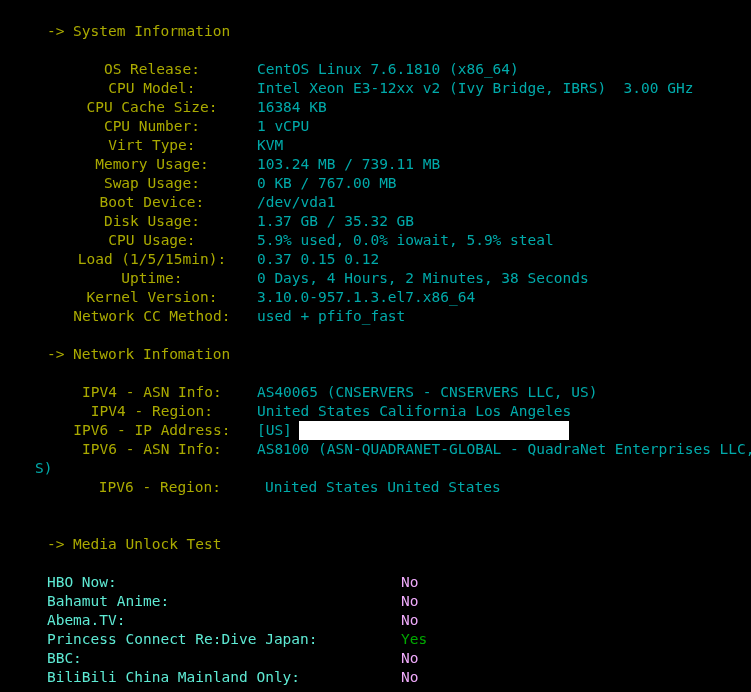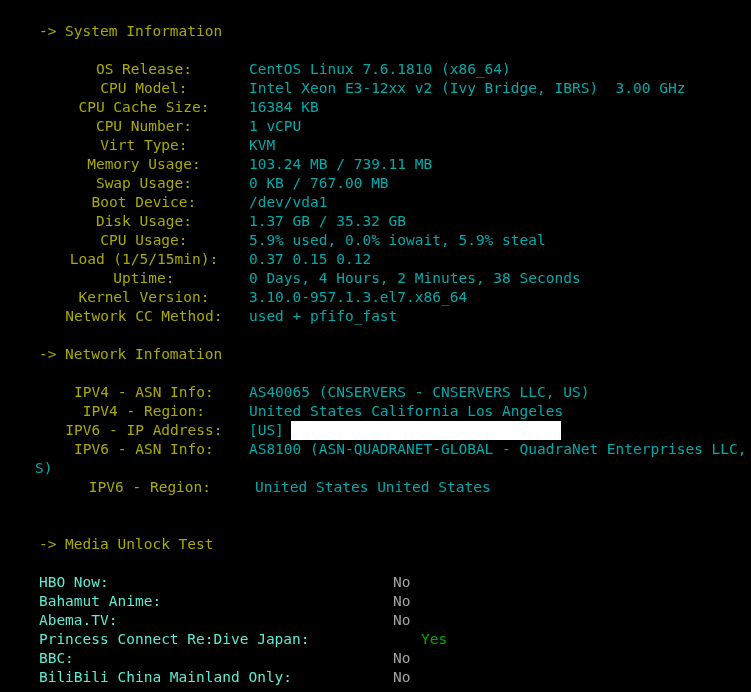--- a/index.html
+++ b/index.html
@@ -21,21 +21,21 @@
     position: relative;
     width: 751px;
     height: 692px;
     background: #000000;
     padding: 0;
     box-sizing: border-box;
   }
   .line {
     height: 19px;
     white-space: pre;
-    padding-left: 4px;
+    padding-left: 12px;
     position: relative;
   }
   .line.blank { height: 19px; }
   .sect {
     color: #aaaa00;
     white-space: pre;
   }
   .label {
     color: #aaaa00;
     white-space: pre;
@@ -45,22 +45,22 @@
   .value {
     color: #00aaaa;
     white-space: pre;
   }
   .mlabel {
     color: #5eead4;
     white-space: pre;
     display: inline-block;
     width: 354px;
   }
-  .yes { color: #00aa00; white-space: pre; margin-left: 28px; }
-  .no  { color: #a3a3a3; white-space: pre; }
+  .yes { color: #00aa00; white-space: pre; }
+  .no  { color: #f0abfc; white-space: pre; }
   .redact {
     display: inline-block;
     background: #ffffff;
     vertical-align: middle;
     position: relative;
     top: -1px;
   }
   .spacer-top { height: 3px; }
 </style>
 </head>
@@ -132,21 +132,21 @@
   </div>
   <div class="line">
     <span class="label w24">IPV6 - IP Address:</span><span class="value">[US]</span><span class="redact" style="width:270px;height:19px;margin-left:7px;"></span>
   </div>
   <div class="line">
     <span class="label w24">IPV6 - ASN Info:</span><span class="value">AS8100 (ASN-QUADRANET-GLOBAL - QuadraNet Enterprises LLC, U</span>
   </div>
   <div class="line" style="padding-left:0;">
     <span class="value">S)</span>
   </div>
-  <div class="line" style="padding-left:10px;">
+  <div class="line" style="padding-left:20px;">
     <span class="label w24">IPV6 - Region:</span><span class="value">United States United States</span>
   </div>
 
   <div class="line blank"></div>
   <div class="line blank"></div>
 
   <div class="line">
     <span class="sect">-&gt; Media Unlock Test</span>
   </div>
   <div class="line blank"></div>

